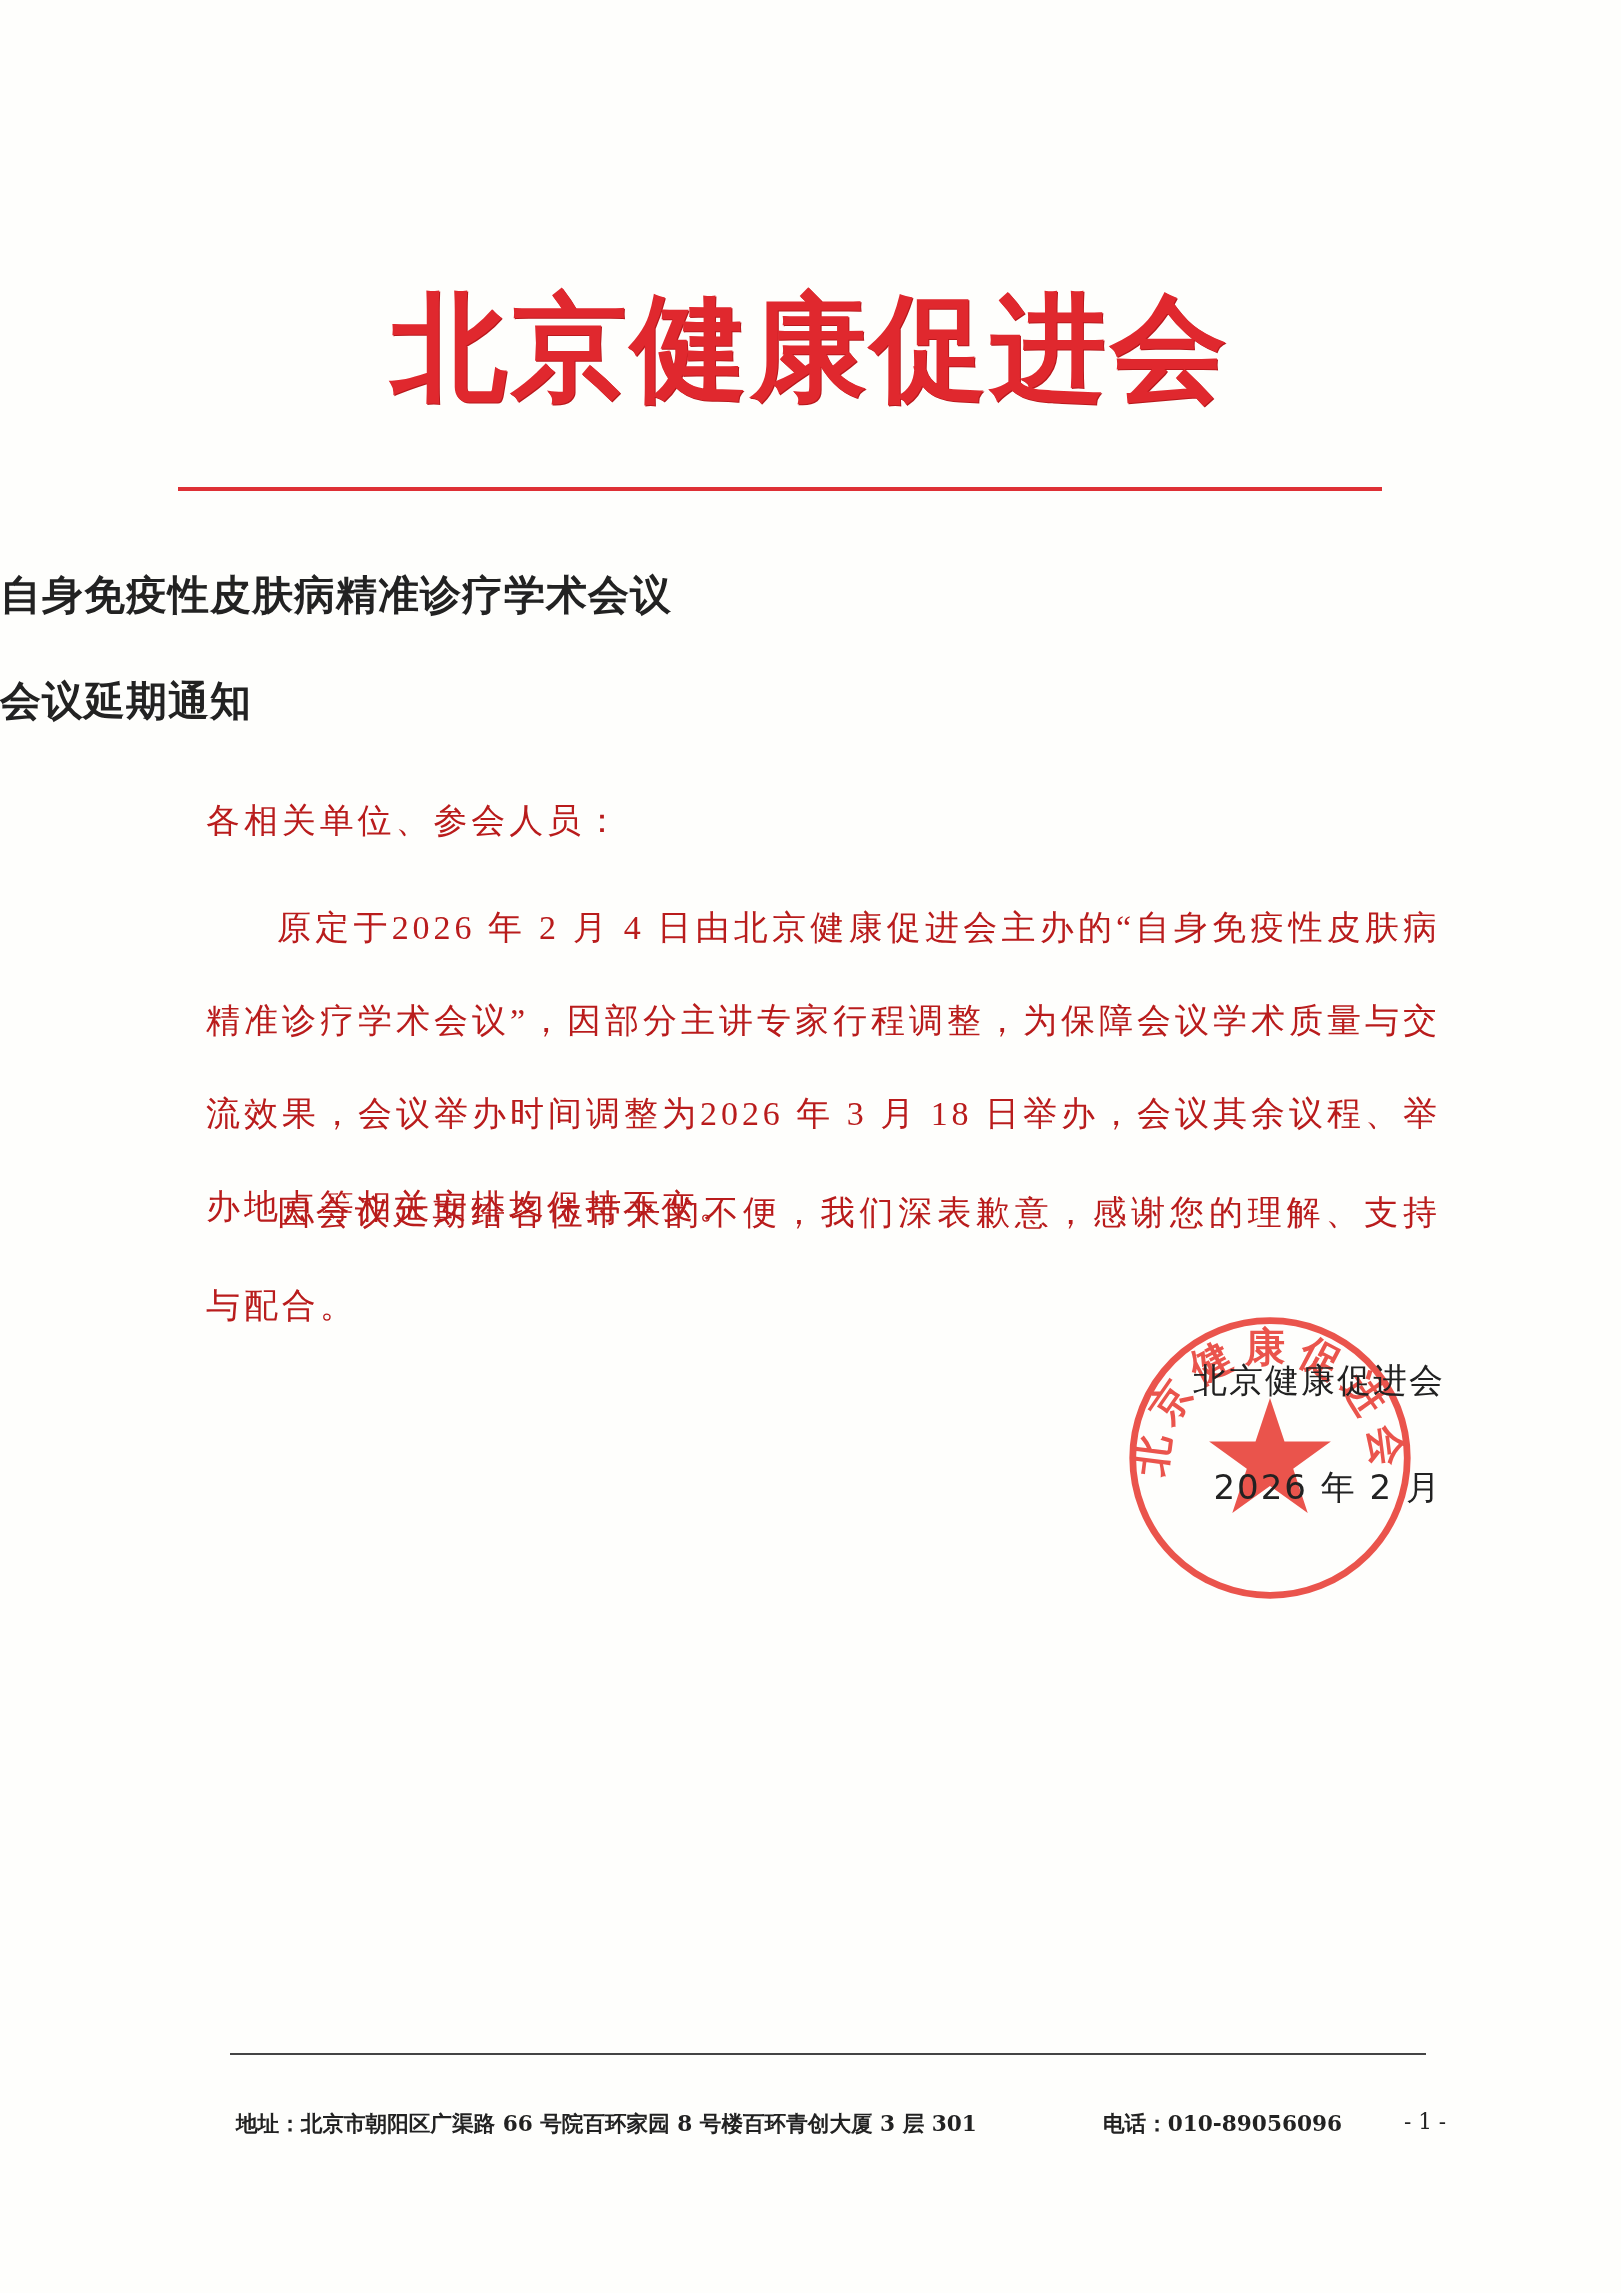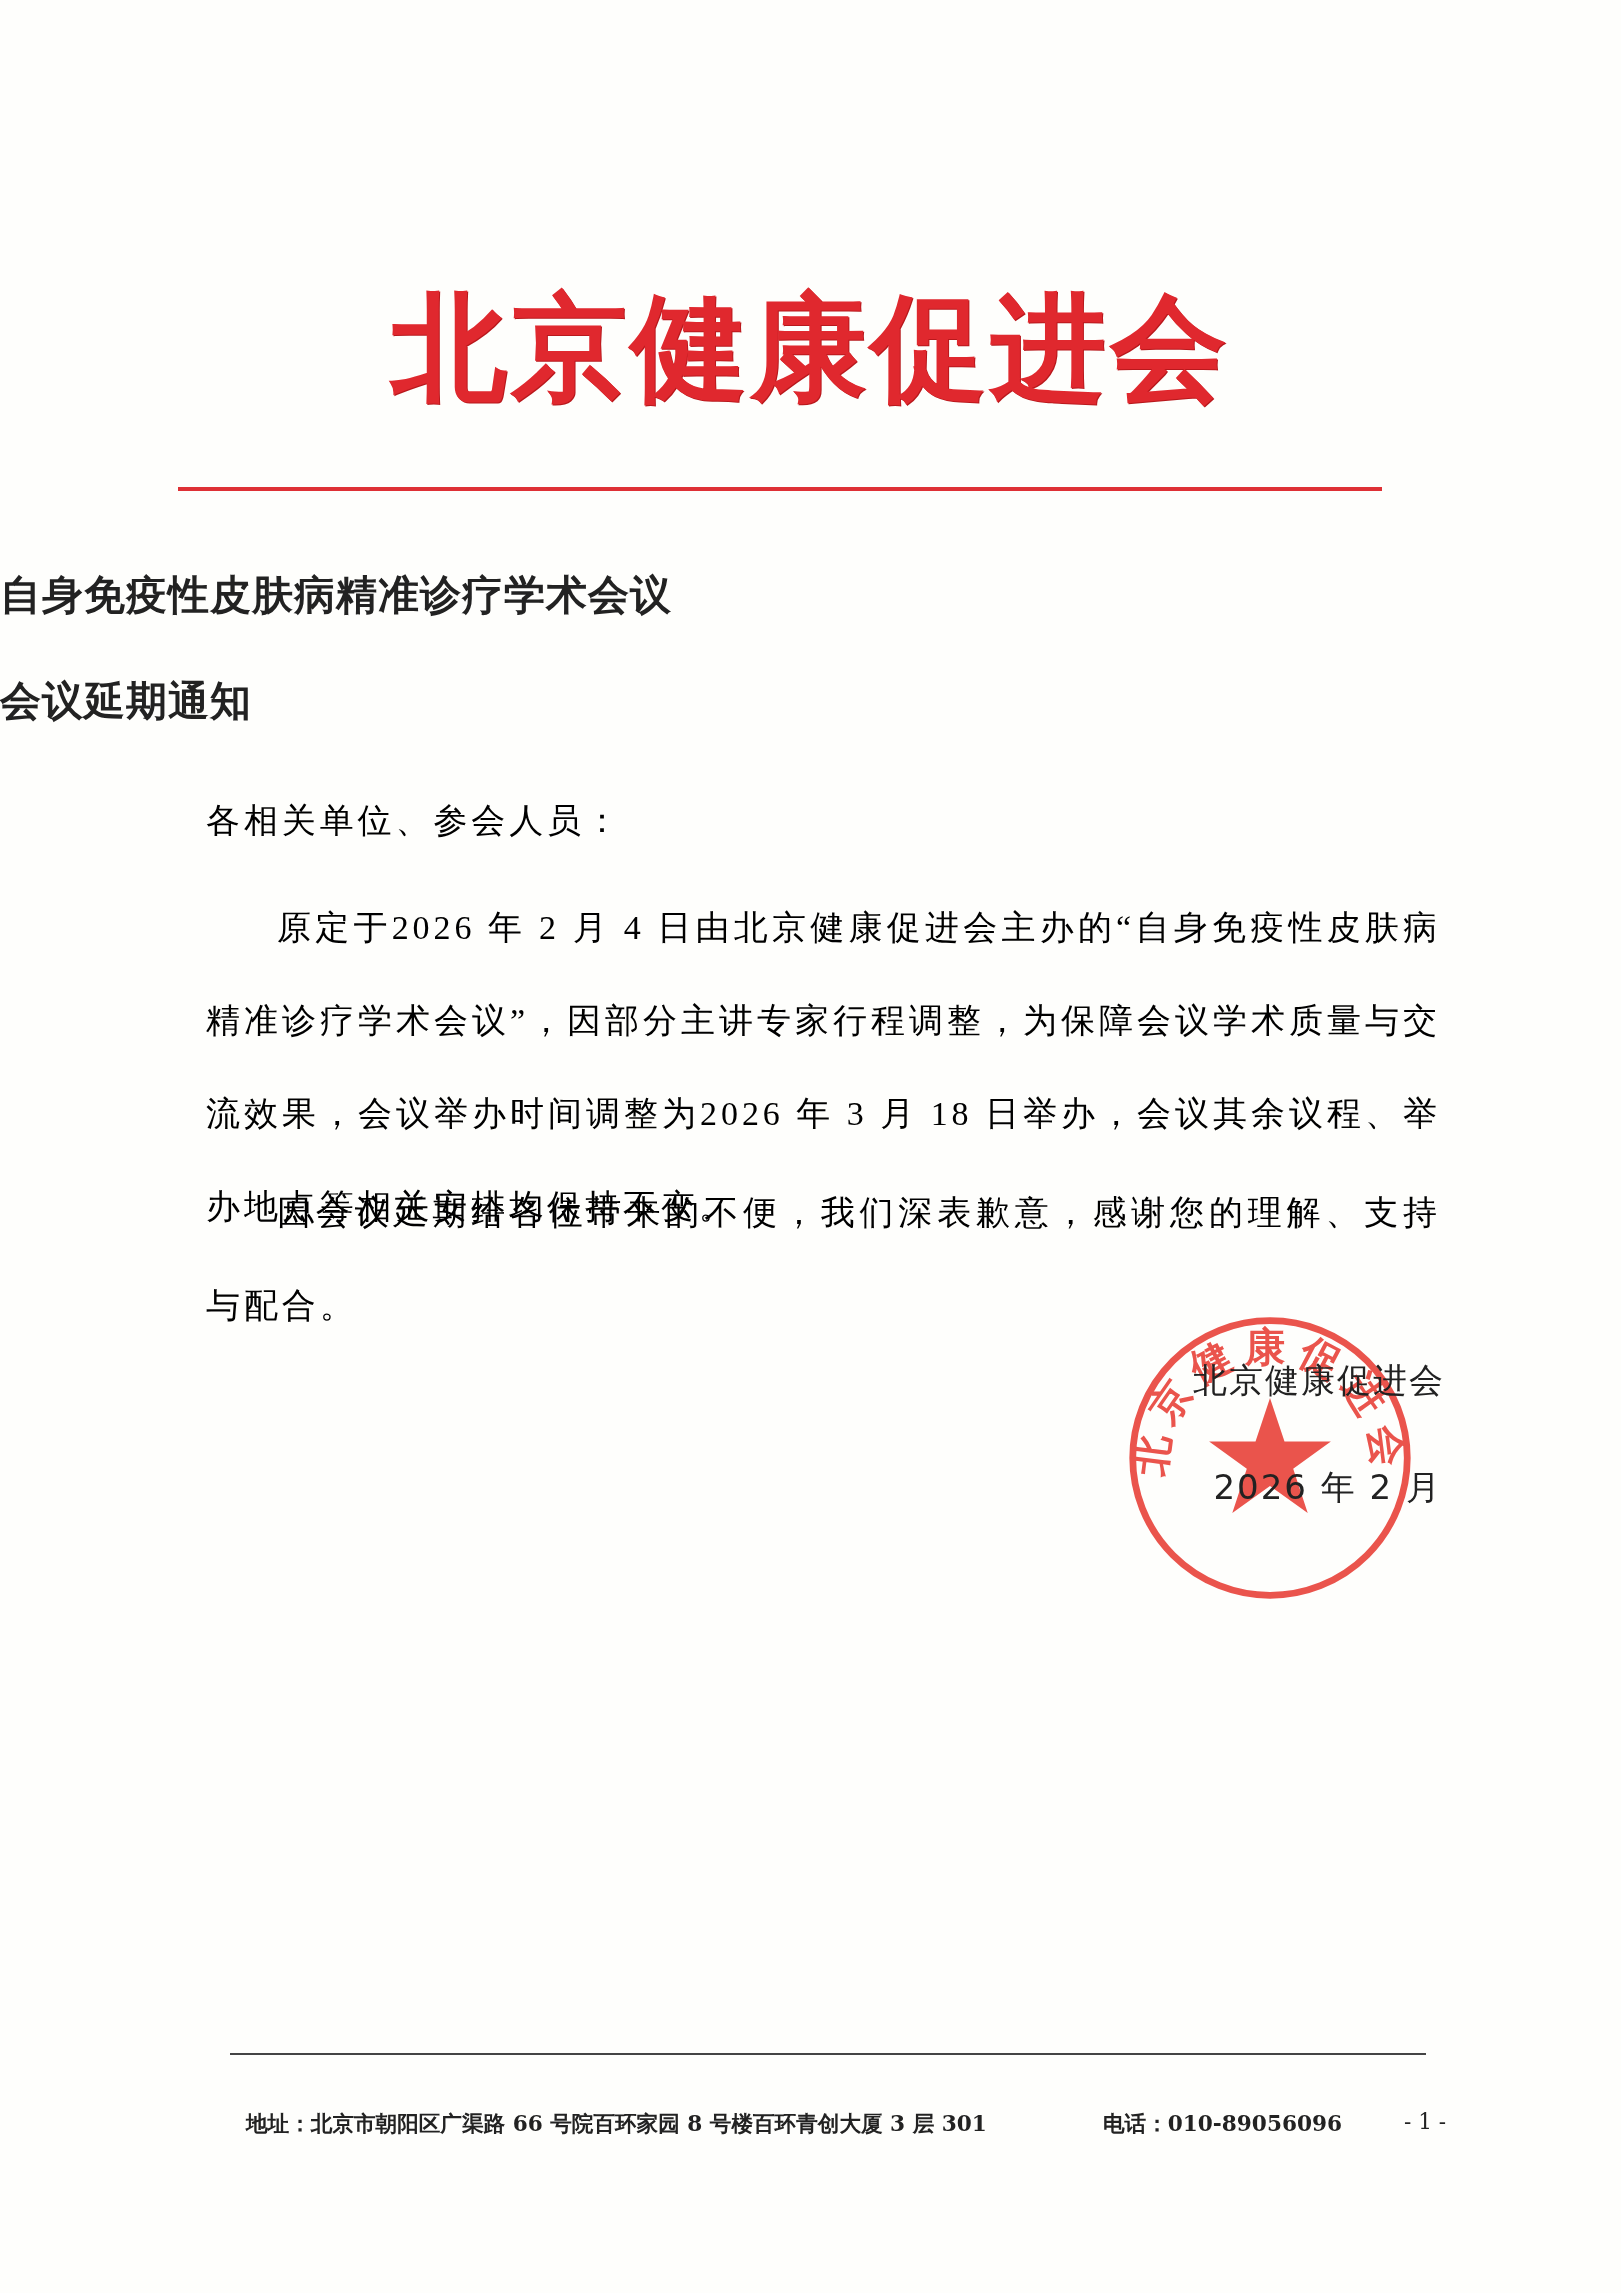--- a/index.html
+++ b/index.html
@@ -38,21 +38,21 @@
       letter-spacing: 1px;
     }
     .title.t1 { top: 568px; }
     .title.t2 { top: 674px; }
     .body-text {
       position: absolute;
       left: 206px; width: 1235px;
       font-family: "DejaVu Sans", "Liberation Sans", sans-serif;
       font-size: 34px;
       line-height: 93px;
-      color: #000000;
+      color: #b91c1c;
       letter-spacing: 3.9px;
       text-align: justify;
     }
     .salutation { top: 774px; }
     .para1 { top: 881px; text-indent: 71px; font-family: Liberation Serif, serif; }
     .para2 { top: 1166px; text-indent: 71px; }
     .signature {
       position: absolute;
       right: 176px;
       font-family: "DejaVu Sans", "Liberation Sans", sans-serif;
@@ -76,21 +76,21 @@
       width: 1196px; height: 2px;
       background: #444;
     }
     .footer {
       position: absolute;
       top: 2109px; left: 0; width: 1621px;
       font-family: "DejaVu Serif", "Liberation Serif", serif;
       font-size: 21.6px;
       color: #222;
     }
-    .footer .addr { position: absolute; left: 246px; font-weight: bold; }
+    .footer .addr { position: absolute; left: 236px; font-weight: bold; }
     .footer .phone { position: absolute; left: 1103px; font-weight: bold; text-align: right; }
     .footer .page { position: absolute; left: 1404px; }
   </style>
 </head>
 <body>
 
 <div class="masthead">北京健康促进会</div>
 <div class="red-rule"></div>
 
 <div class="title t1">自身免疫性皮肤病精准诊疗学术会议</div>

